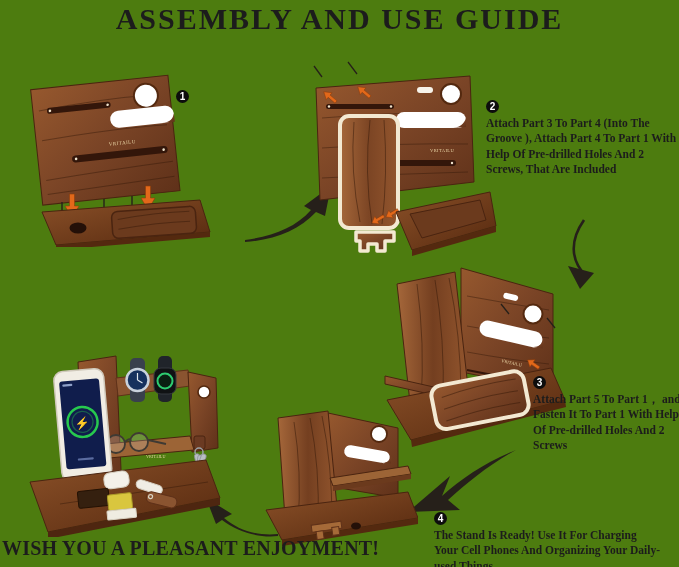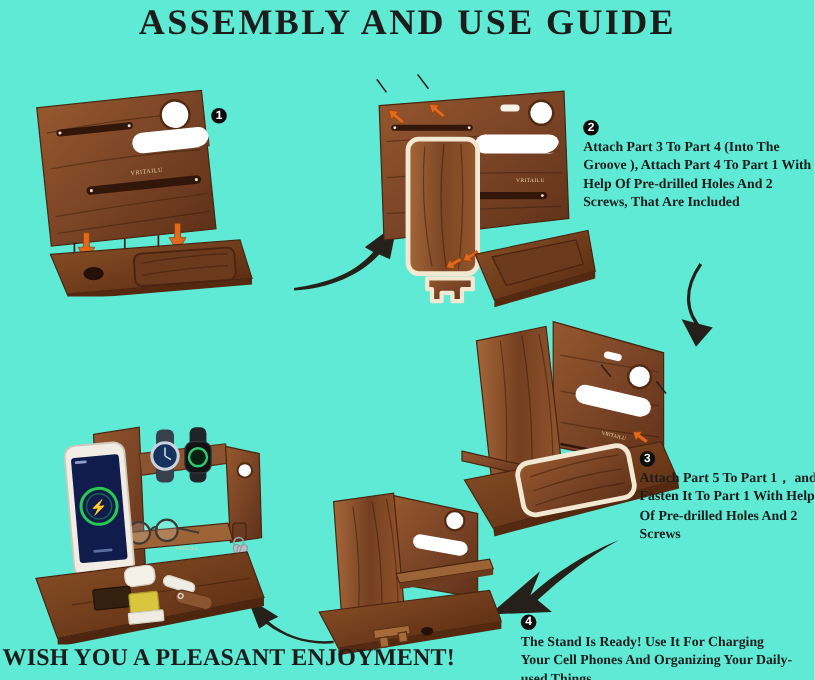--- a/index.html
+++ b/index.html
@@ -1,16 +1,16 @@
 <!DOCTYPE html>
 <html><head>
 <meta charset="utf-8">
 <style>
   html,body{margin:0;padding:0;background:#ffffff;}
-  .page{position:relative;width:679px;height:567px;background:#5eead4;overflow:hidden;
+  .page{position:relative;width:679px;height:567px;background:#4d7c0f;overflow:hidden;
         font-family:"Liberation Serif","DejaVu Serif",serif;color:#1c1c1c;}
   .title{position:absolute;top:2px;left:0;width:100%;text-align:center;
          font-size:30px;font-weight:700;letter-spacing:2px;white-space:nowrap;}
   .step{position:absolute;font-size:11.5px;font-weight:700;line-height:1.34;}
   .step p{margin:0;}
   .badge{display:block;width:13px;height:13px;border-radius:50%;background:#0d0d0d;color:#fff;
          font-family:"Liberation Sans","DejaVu Sans",sans-serif;font-size:10px;font-weight:700;
          line-height:13px;text-align:center;margin-bottom:3px;}
   .footer{position:absolute;top:537px;left:2px;width:300px;font-size:20px;font-weight:700;
           letter-spacing:.2px;white-space:nowrap;}

